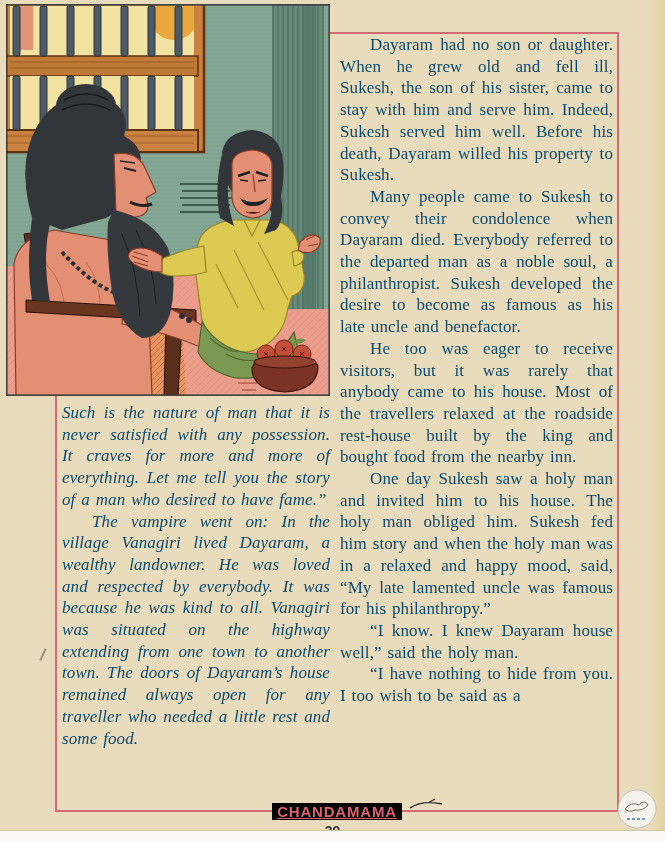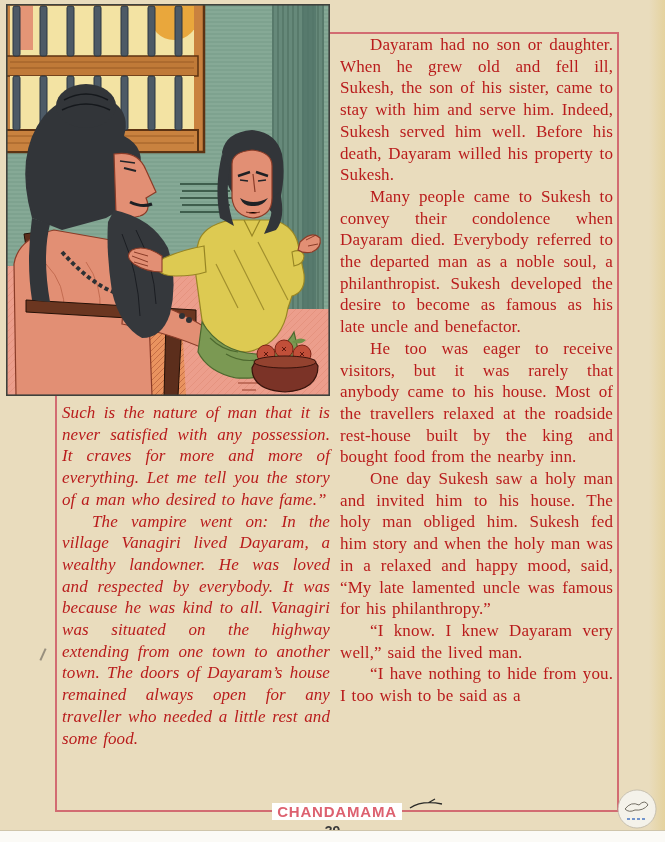--- a/index.html
+++ b/index.html
@@ -13,34 +13,34 @@
     background:linear-gradient(to right, rgba(233,220,189,0), #e2cd8e);
     opacity:.65;pointer-events:none;
   }
   .border-box{
     position:absolute;left:55px;top:32px;width:560px;height:776px;
     border:2px solid #d26c72;
   }
   .illustration{
     position:absolute;left:6px;top:4px;width:324px;height:392px;
   }
-  .col{position:absolute;color:#b91c1c;}
+  .col{position:absolute;color:#0c4a6e;}
   .col p{
     margin:0;text-align:justify;font-size:17px;line-height:21.7px;
     word-spacing:1.5px;letter-spacing:.1px;
   }
   .col p.indent{text-indent:30px;}
   .left-col{left:62px;top:402px;width:268px;font-style:italic;}
   .right-col{left:340px;top:34px;width:273px;}
   .footer-title{
     position:absolute;left:55px;top:803px;width:564px;text-align:center;
     font-family:"Liberation Sans", sans-serif;font-weight:bold;font-size:15px;
     letter-spacing:.8px;color:#dd6170;
   }
-  .footer-title span{background:#ffffff;padding:0 5px;}
+  .footer-title span{background:#000000;padding:0 5px;text-decoration:underline;}
   .page-number{
     position:absolute;left:0;top:823px;width:665px;height:8px;overflow:hidden;
     text-align:center;font-family:"Liberation Sans", sans-serif;
     font-weight:bold;font-size:14px;color:#3b3b3b;
   }
   .bottom-strip{
     position:absolute;left:0;bottom:0;width:665px;height:11px;
     background:#fbfaf6;border-top:1px solid #cfc5ab;
   }
   .stamp{position:absolute;left:615px;top:789px;width:44px;height:44px;opacity:.92;}
@@ -208,21 +208,21 @@
   <div class="col left-col">
     <p>Such is the nature of man that it is never satisfied with any possession. It craves for more and more of everything. Let me tell you the story of a man who desired to have fame.”</p>
     <p class="indent">The vampire went on: In the village Vanagiri lived Dayaram, a wealthy landowner. He was loved and respected by everybody. It was because he was kind to all. Vanagiri was situated on the highway extending from one town to another town. The doors of Dayaram’s house remained always open for any traveller who needed a little rest and some food.</p>
   </div>
 
   <div class="col right-col">
     <p class="indent">Dayaram had no son or daughter. When he grew old and fell ill, Sukesh, the son of his sister, came to stay with him and serve him. Indeed, Sukesh served him well. Before his death, Dayaram willed his property to Sukesh.</p>
     <p class="indent">Many people came to Sukesh to convey their condolence when Dayaram died. Everybody referred to the departed man as a noble soul, a philanthropist. Sukesh developed the desire to become as famous as his late uncle and benefactor.</p>
     <p class="indent">He too was eager to receive visitors, but it was rarely that anybody came to his house. Most of the travellers relaxed at the roadside rest-house built by the king and bought food from the nearby inn.</p>
     <p class="indent">One day Sukesh saw a holy man and invited him to his house. The holy man obliged him. Sukesh fed him story and when the holy man was in a relaxed and happy mood, said, “My late lamented uncle was famous for his philanthropy.”</p>
-    <p class="indent">“I know. I knew Dayaram very well,” said the lived man.</p>
+    <p class="indent">“I know. I knew Dayaram house well,” said the holy man.</p>
     <p class="indent">“I have nothing to hide from you. I too wish to be said as a</p>
   </div>
 
   <div class="footer-title">
     <span>CHANDAMAMA</span>
   </div>
 
   <div class="page-number">39</div>
 
   <div class="scribble">

